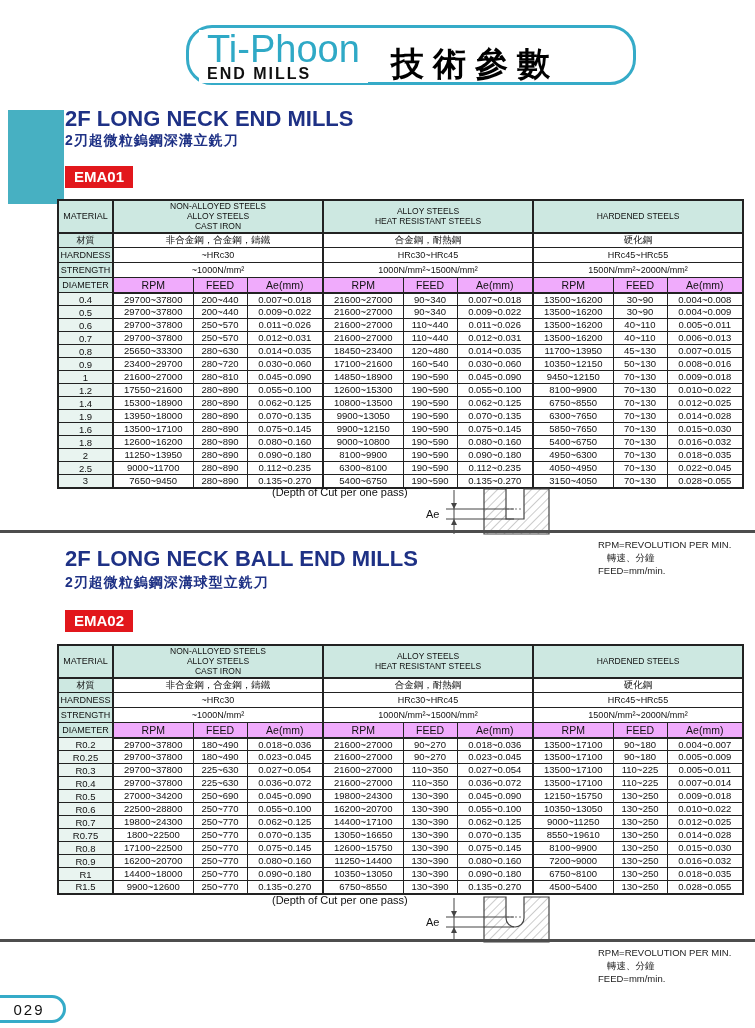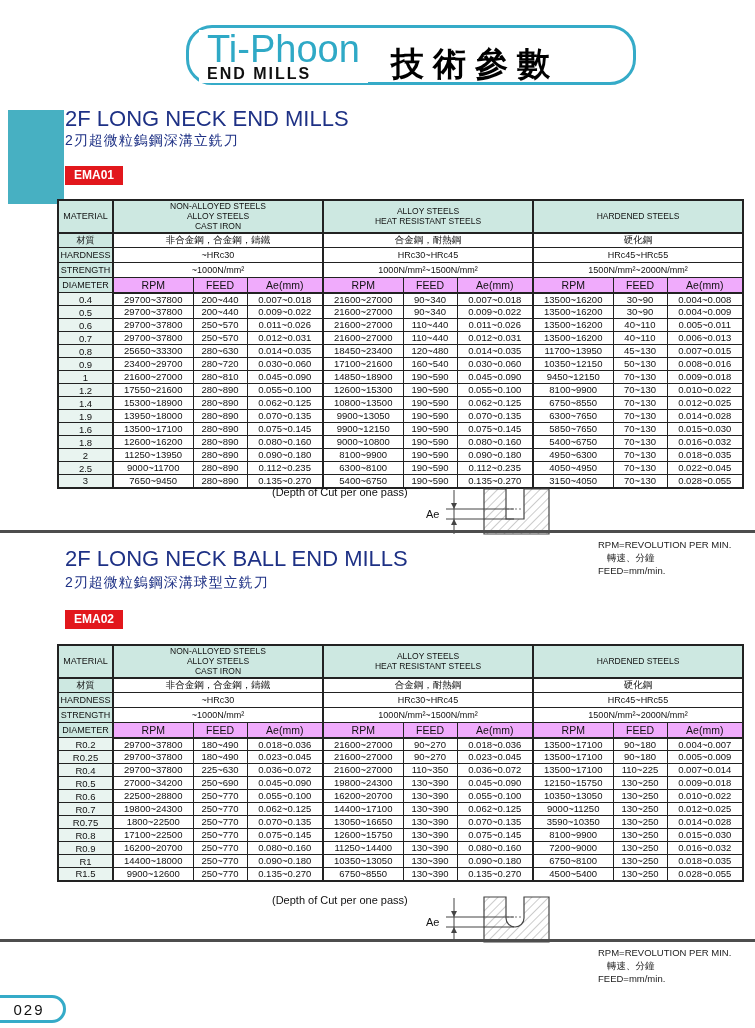--- a/index.html
+++ b/index.html
@@ -10,23 +10,23 @@
   .header-pill { position:absolute; left:186px; top:25px; width:450px; height:60px;
                  border:3px solid #35abc8; border-radius:26px; }
   .brand { position:absolute; left:10px; top:2px; background:#fff; padding:0 8px; }
   .brand-name { font-size:38px; font-weight:normal; color:#2fa9c6; line-height:1.0; }
   .brand-sub  { font-size:16px; font-weight:bold; color:#101010; letter-spacing:2px; margin-top:-3px; }
   .header-cn  { position:absolute; left:202px; top:7px; font-size:33px; font-weight:bold; color:#000;
                 letter-spacing:9px; white-space:nowrap;margin-top:7px; }
 
   .left-bar { position:absolute; left:8px; top:110px; width:56px; height:94px; background:#47b0c2; }
 
-  .sec-title { position:absolute; left:65px; font-size:22px; font-weight:normal; color:#1e3185; white-space:nowrap; }
+  .sec-title { position:absolute; left:65px; font-size:22px; font-weight:bold; color:#1e3185; white-space:nowrap; }
   .sec-title.cn { font-size:14px; letter-spacing:1px; }
-  .badge { position:absolute; left:65px; background:#e2171c; color:#fff; font-size:12px; font-weight:bold;
+  .badge { position:absolute; left:65px; background:#e2171c; color:#fff; font-size:15px; font-weight:bold;
            padding:2px 9px 3px 9px; }
   .slotting { position:absolute; right:36px; top:177px; font-size:15px; color:#111; letter-spacing:1px;margin-top:24px; }
 
   
   table.params { position:absolute; left:57px; border-collapse:collapse; table-layout:fixed;
                  border:2px solid #222; background:#fff; }
   .params th, .params td { border:1px solid #222; text-align:center; vertical-align:middle;
                            font-weight:normal; color:#111; padding:0 1px; overflow:hidden; }
   .params .lbl { background:#cde8e1; font-size:9px; height:15px; border-right-width:2px; }
   .params .grp { background:#cde8e1; font-size:8.5px; line-height:1.2; white-space:pre-line; height:30px; }
@@ -412,20 +412,32 @@
           <td>180~490</td>
           <td>0.023~0.045</td>
           <td class="gsep">21600~27000</td>
           <td>90~270</td>
           <td>0.023~0.045</td>
           <td class="gsep">13500~17100</td>
           <td>90~180</td>
           <td>0.005~0.009</td>
         </tr>
         <tr class="data">
+          <th class="dia">R0.3</th>
+          <td class="gsep">29700~37800</td>
+          <td>225~630</td>
+          <td>0.027~0.054</td>
+          <td class="gsep">21600~27000</td>
+          <td>110~350</td>
+          <td>0.027~0.054</td>
+          <td class="gsep">13500~17100</td>
+          <td>110~225</td>
+          <td>0.005~0.011</td>
+        </tr>
+        <tr class="data">
           <th class="dia">R0.4</th>
           <td class="gsep">29700~37800</td>
           <td>225~630</td>
           <td>0.036~0.072</td>
           <td class="gsep">21600~27000</td>
           <td>110~350</td>
           <td>0.036~0.072</td>
           <td class="gsep">13500~17100</td>
           <td>110~225</td>
           <td>0.007~0.014</td>
@@ -467,21 +479,21 @@
           <td>0.012~0.025</td>
         </tr>
         <tr class="data">
           <th class="dia">R0.75</th>
           <td class="gsep">1800~22500</td>
           <td>250~770</td>
           <td>0.070~0.135</td>
           <td class="gsep">13050~16650</td>
           <td>130~390</td>
           <td>0.070~0.135</td>
-          <td class="gsep">3590~10350</td>
+          <td class="gsep">8550~19610</td>
           <td>130~250</td>
           <td>0.014~0.028</td>
         </tr>
         <tr class="data">
           <th class="dia">R0.8</th>
           <td class="gsep">17100~22500</td>
           <td>250~770</td>
           <td>0.075~0.145</td>
           <td class="gsep">12600~15750</td>
           <td>130~390</td>

